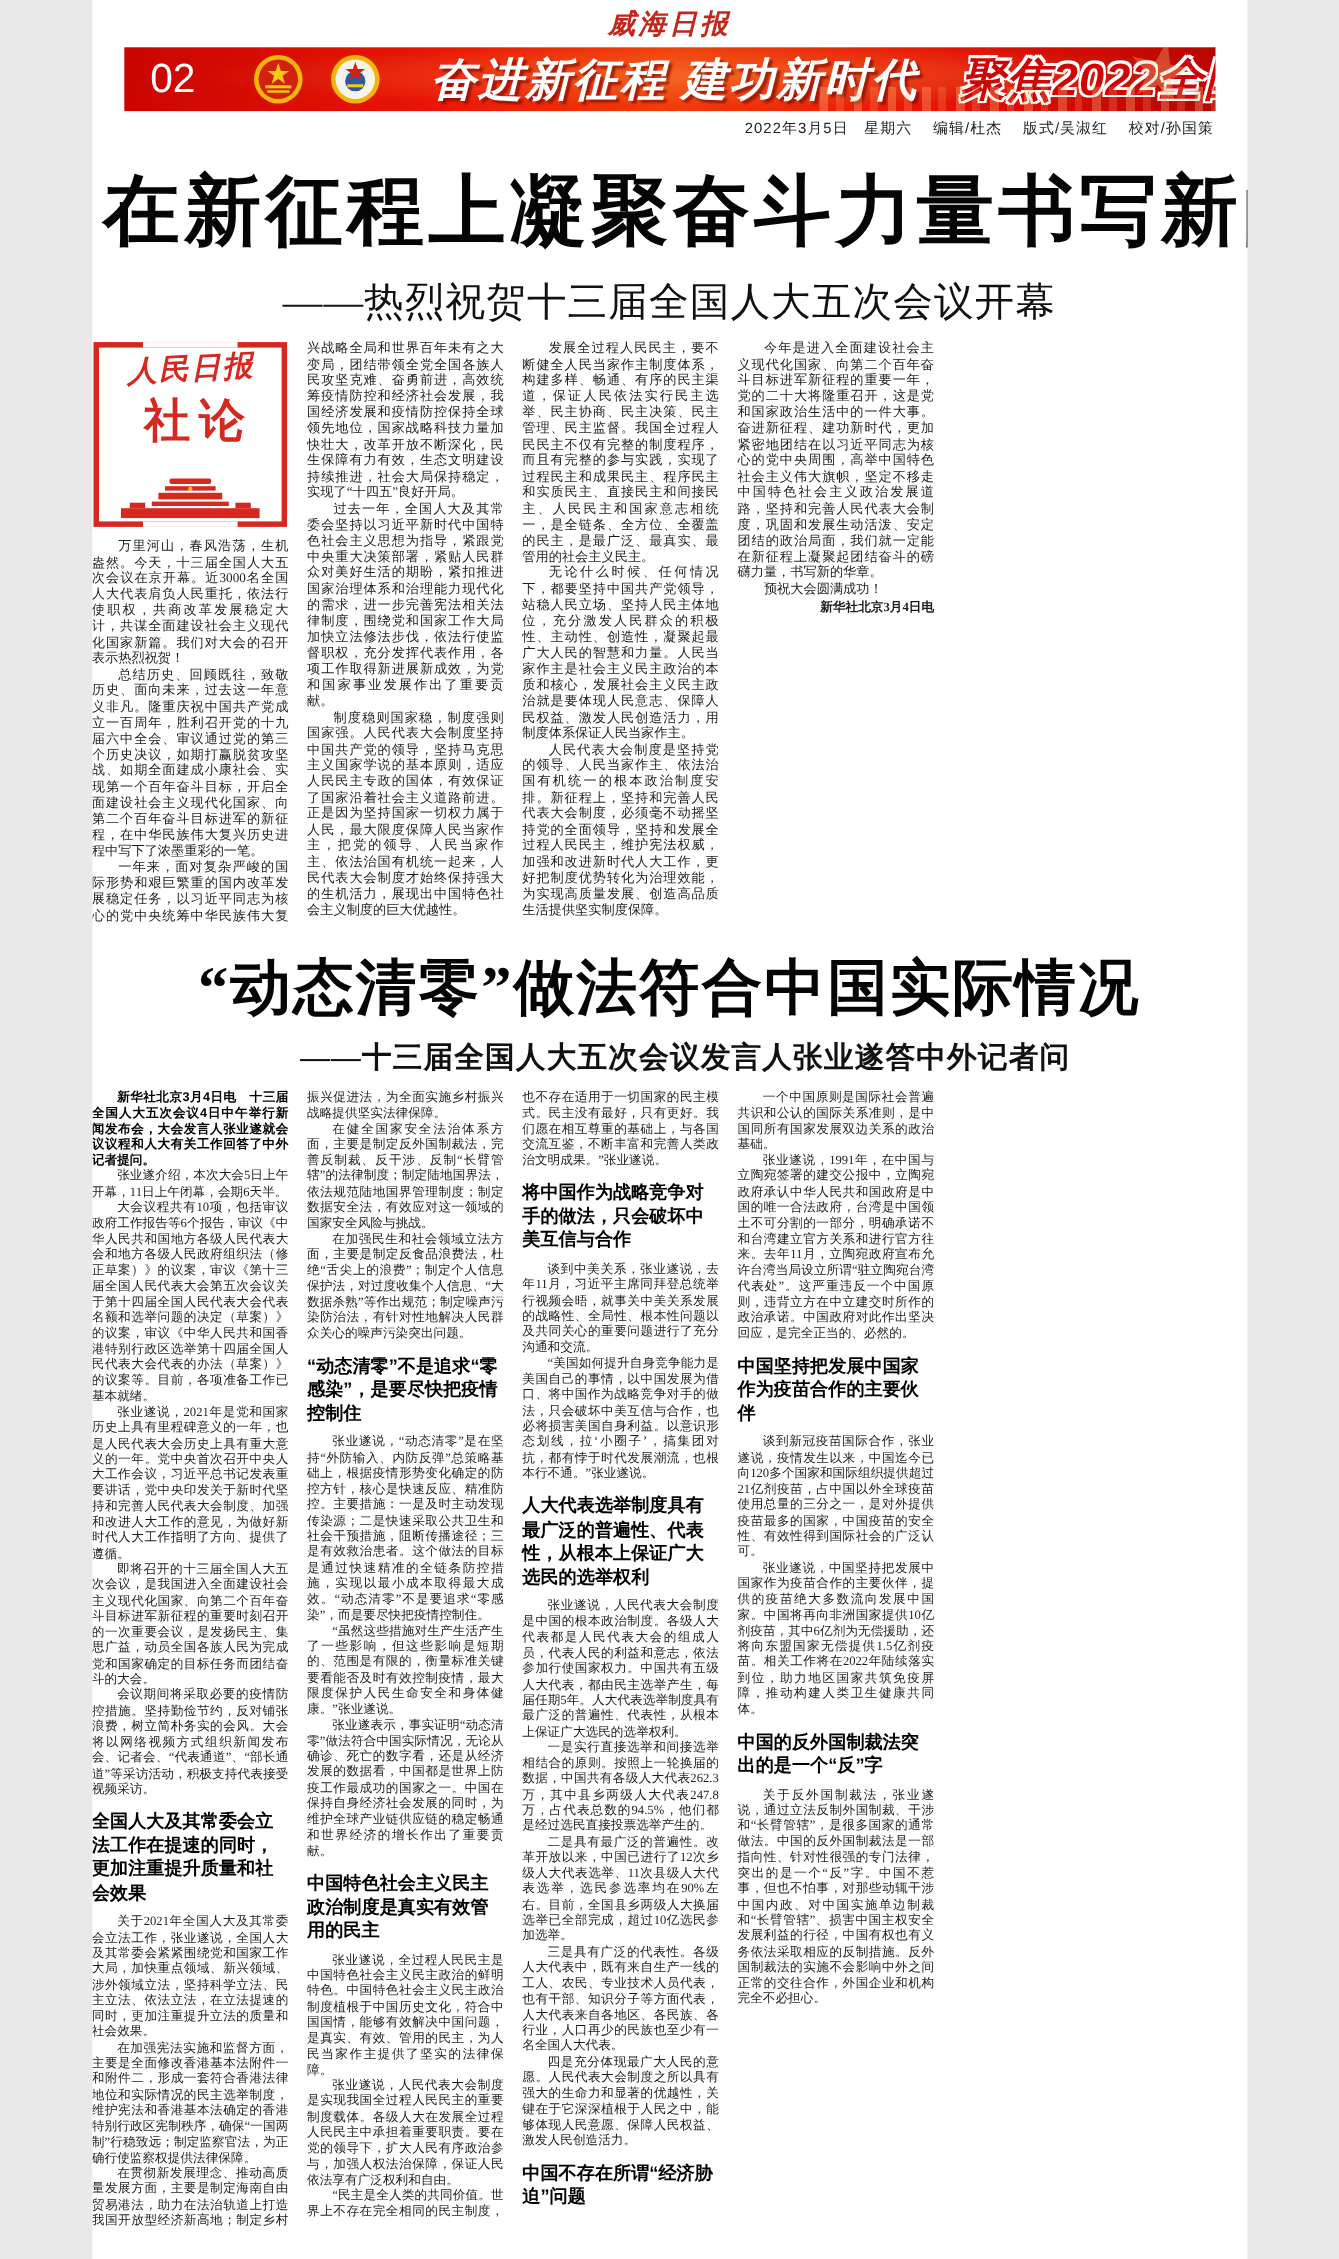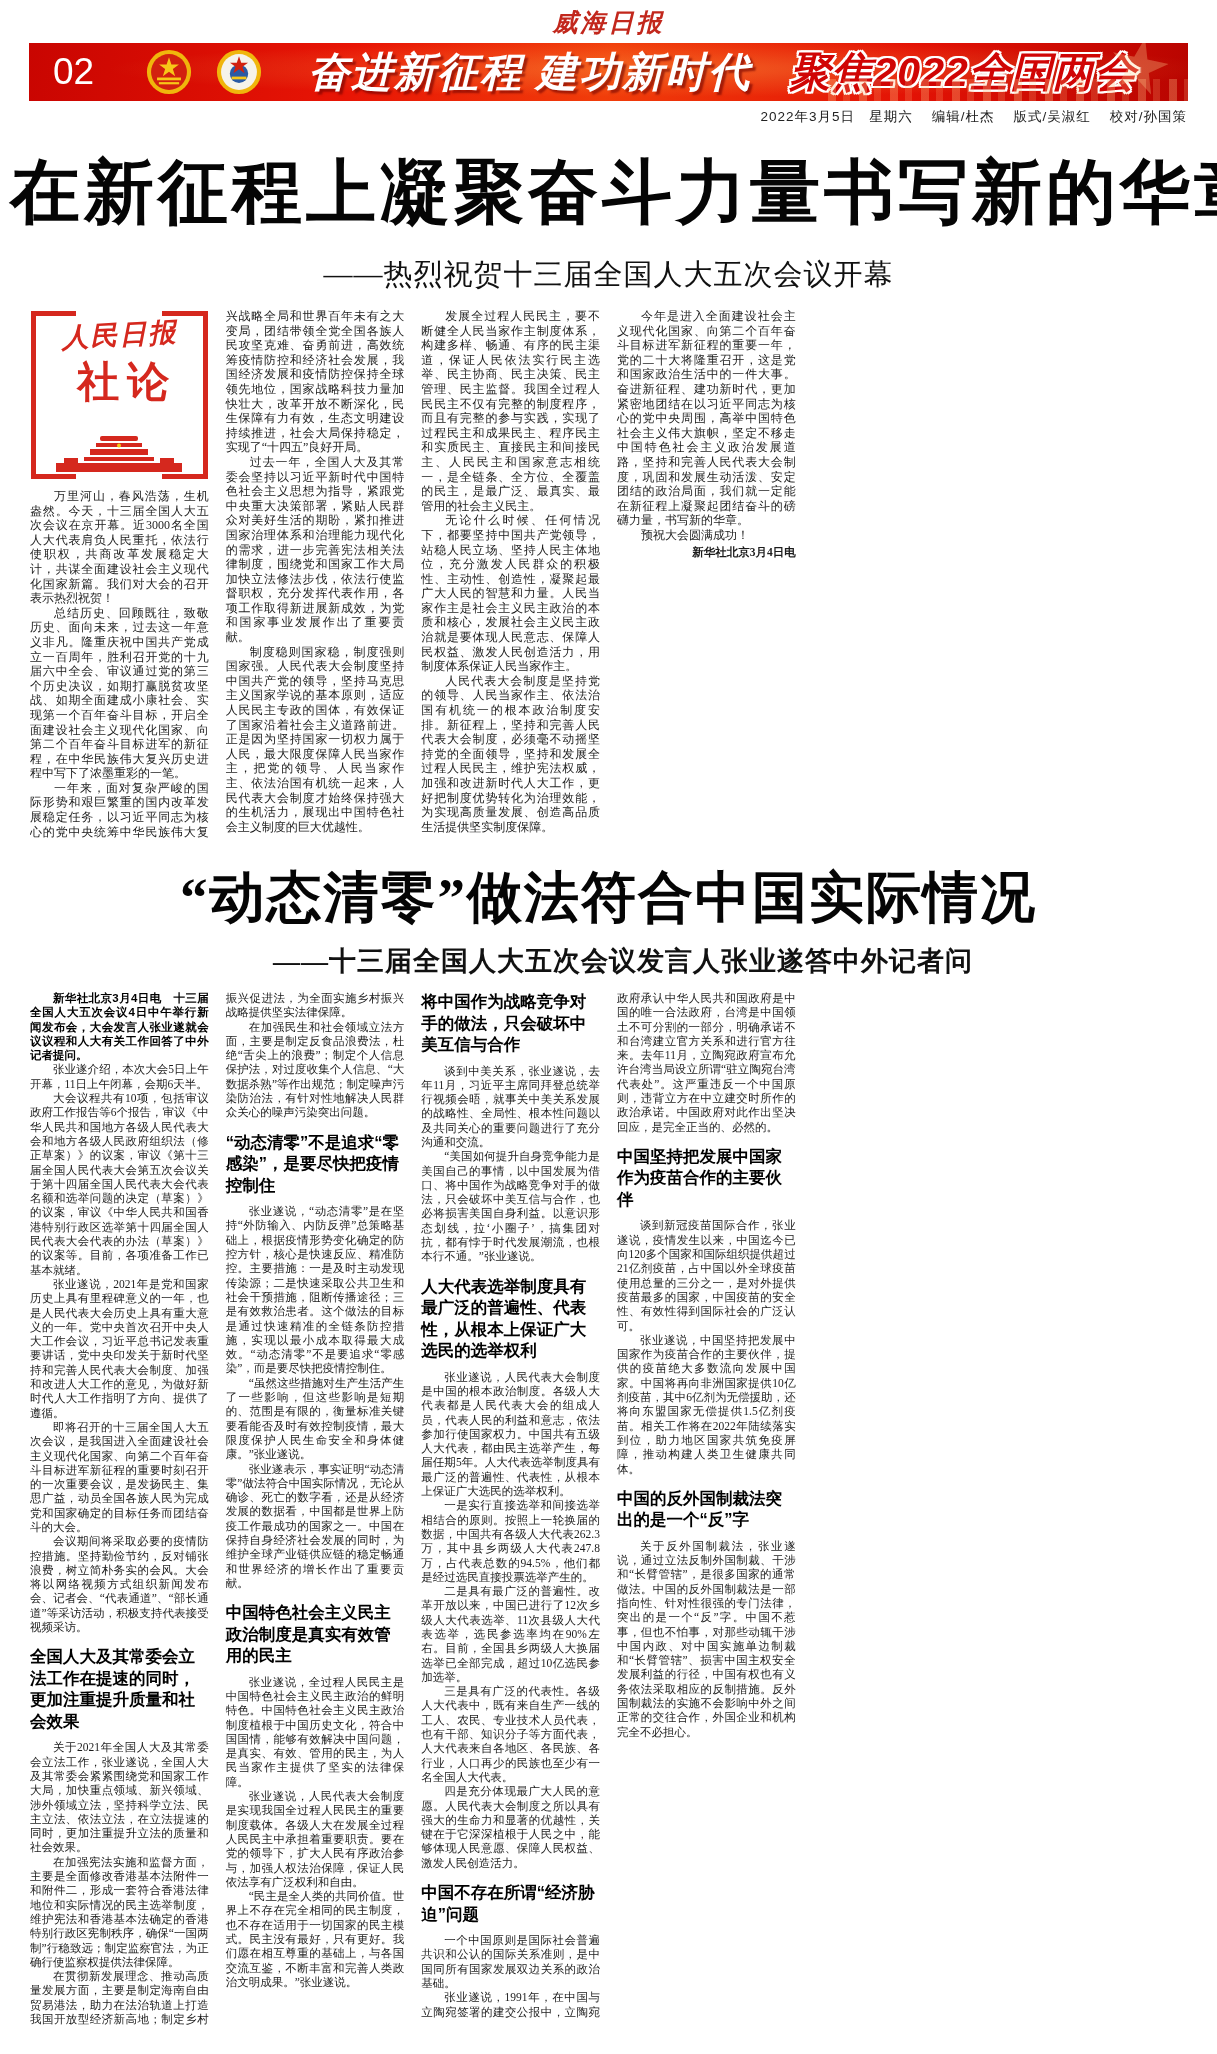--- a/index.html
+++ b/index.html
@@ -1,16 +1,16 @@
 <!DOCTYPE html>
 <html><head>
 <meta charset="utf-8">
 <style>
   html,body{margin:0;padding:0;background:#e9e9e9;}
-  .page{position:relative;width:1217px;height:2054px;margin:0 auto;background:#ffffff;overflow:hidden;
+  .page{position:relative;width:1050px;height:2054px;margin:0 auto;background:#ffffff;overflow:hidden;
         font-family:"Liberation Serif","DejaVu Serif",serif;}
 
   
   .masthead{padding-top:7px;text-align:center;font-size:25px;line-height:32px;font-weight:bold;
             font-style:italic;color:#c2271c;letter-spacing:3px;font-family:"Liberation Serif",serif;}
 
   
   .banner{position:relative;margin:4px 29px 0;height:58px;
           background:linear-gradient(100deg,#c90501 0%,#e81505 28%,#f13d0a 50%,#e31205 76%,#b80400 100%);
           display:flex;align-items:center;overflow:hidden;gap:20px;}
@@ -33,21 +33,21 @@
           letter-spacing:1px;white-space:nowrap;font-family:"Liberation Sans","DejaVu Sans",sans-serif;
           text-shadow:2px 0 #fff,-2px 0 #fff,0 2px #fff,0 -2px #fff,2px 2px #fff,-2px -2px #fff,2px -2px #fff,-2px 2px #fff;}
 
   
   .dateline{margin:7px 30px 0;text-align:right;font-size:13.5px;line-height:17px;color:#222;
             letter-spacing:1px;white-space:pre;font-family:"Liberation Sans","DejaVu Sans",sans-serif;}
 
   
   .a1-headline{margin:22px 10px 0;text-align:center;font-size:70px;line-height:92px;font-weight:900;
                letter-spacing:4px;color:#050505;white-space:nowrap;}
-  .a1-subtitle{margin:16px 0 0;text-align:center;font-size:29px;line-height:38px;font-weight:400;color:#111;
+  .a1-subtitle{margin:16px 0 0;text-align:center;font-size:36px;line-height:38px;font-weight:400;color:#111;
                letter-spacing:1px;}
   .a1-body{margin:16px auto 0;width:1157px;height:542px;column-count:6;column-gap:17px;column-fill:auto;
            overflow:hidden;}
   .a1-body .body-p{font-size:12px;line-height:14.6px;}
 
   
   .editorial-logo{position:relative;height:158px;border:5px solid #d5281e;margin:2px 1px 10px;
                   break-inside:avoid;background:#fff;}
   .logo-gap{position:absolute;left:50%;transform:translateX(-50%);width:86px;height:5px;background:#fff;}
   .logo-gap.top{top:-5px;}
@@ -162,20 +162,21 @@
     <p class="lead-p">新华社北京3月4日电　十三届全国人大五次会议4日中午举行新闻发布会，大会发言人张业遂就会议议程和人大有关工作回答了中外记者提问。</p>
         <p class="body-p">张业遂介绍，本次大会5日上午开幕，11日上午闭幕，会期6天半。</p>
         <p class="body-p">大会议程共有10项，包括审议政府工作报告等6个报告，审议《中华人民共和国地方各级人民代表大会和地方各级人民政府组织法（修正草案）》的议案，审议《第十三届全国人民代表大会第五次会议关于第十四届全国人民代表大会代表名额和选举问题的决定（草案）》的议案，审议《中华人民共和国香港特别行政区选举第十四届全国人民代表大会代表的办法（草案）》的议案等。目前，各项准备工作已基本就绪。</p>
         <p class="body-p">张业遂说，2021年是党和国家历史上具有里程碑意义的一年，也是人民代表大会历史上具有重大意义的一年。党中央首次召开中央人大工作会议，习近平总书记发表重要讲话，党中央印发关于新时代坚持和完善人民代表大会制度、加强和改进人大工作的意见，为做好新时代人大工作指明了方向、提供了遵循。</p>
         <p class="body-p">即将召开的十三届全国人大五次会议，是我国进入全面建设社会主义现代化国家、向第二个百年奋斗目标进军新征程的重要时刻召开的一次重要会议，是发扬民主、集思广益，动员全国各族人民为完成党和国家确定的目标任务而团结奋斗的大会。</p>
         <p class="body-p">会议期间将采取必要的疫情防控措施。坚持勤俭节约，反对铺张浪费，树立简朴务实的会风。大会将以网络视频方式组织新闻发布会、记者会、“代表通道”、“部长通道”等采访活动，积极支持代表接受视频采访。</p>
         <h3 class="sub-head">全国人大及其常委会立法工作在提速的同时，更加注重提升质量和社会效果</h3>
         <p class="body-p">关于2021年全国人大及其常委会立法工作，张业遂说，全国人大及其常委会紧紧围绕党和国家工作大局，加快重点领域、新兴领域、涉外领域立法，坚持科学立法、民主立法、依法立法，在立法提速的同时，更加注重提升立法的质量和社会效果。</p>
         <p class="body-p">在加强宪法实施和监督方面，主要是全面修改香港基本法附件一和附件二，形成一套符合香港法律地位和实际情况的民主选举制度，维护宪法和香港基本法确定的香港特别行政区宪制秩序，确保“一国两制”行稳致远；制定监察官法，为正确行使监察权提供法律保障。</p>
         <p class="body-p">在贯彻新发展理念、推动高质量发展方面，主要是制定海南自由贸易港法，助力在法治轨道上打造我国开放型经济新高地；制定乡村振兴促进法，为全面实施乡村振兴战略提供坚实法律保障。</p>
+        <p class="body-p">在健全国家安全法治体系方面，主要是制定反外国制裁法，完善反制裁、反干涉、反制“长臂管辖”的法律制度；制定陆地国界法，依法规范陆地国界管理制度；制定数据安全法，有效应对这一领域的国家安全风险与挑战。</p>
         <p class="body-p">在加强民生和社会领域立法方面，主要是制定反食品浪费法，杜绝“舌尖上的浪费”；制定个人信息保护法，对过度收集个人信息、“大数据杀熟”等作出规范；制定噪声污染防治法，有针对性地解决人民群众关心的噪声污染突出问题。</p>
         <h3 class="sub-head">“动态清零”不是追求“零感染”，是要尽快把疫情控制住</h3>
         <p class="body-p">张业遂说，“动态清零”是在坚持“外防输入、内防反弹”总策略基础上，根据疫情形势变化确定的防控方针，核心是快速反应、精准防控。主要措施：一是及时主动发现传染源；二是快速采取公共卫生和社会干预措施，阻断传播途径；三是有效救治患者。这个做法的目标是通过快速精准的全链条防控措施，实现以最小成本取得最大成效。“动态清零”不是要追求“零感染”，而是要尽快把疫情控制住。</p>
         <p class="body-p">“虽然这些措施对生产生活产生了一些影响，但这些影响是短期的、范围是有限的，衡量标准关键要看能否及时有效控制疫情，最大限度保护人民生命安全和身体健康。”张业遂说。</p>
         <p class="body-p">张业遂表示，事实证明“动态清零”做法符合中国实际情况，无论从确诊、死亡的数字看，还是从经济发展的数据看，中国都是世界上防疫工作最成功的国家之一。中国在保持自身经济社会发展的同时，为维护全球产业链供应链的稳定畅通和世界经济的增长作出了重要贡献。</p>
         <h3 class="sub-head">中国特色社会主义民主政治制度是真实有效管用的民主</h3>
         <p class="body-p">张业遂说，全过程人民民主是中国特色社会主义民主政治的鲜明特色。中国特色社会主义民主政治制度植根于中国历史文化，符合中国国情，能够有效解决中国问题，是真实、有效、管用的民主，为人民当家作主提供了坚实的法律保障。</p>
         <p class="body-p">张业遂说，人民代表大会制度是实现我国全过程人民民主的重要制度载体。各级人大在发展全过程人民民主中承担着重要职责。要在党的领导下，扩大人民有序政治参与，加强人权法治保障，保证人民依法享有广泛权利和自由。</p>
         <p class="body-p">“民主是全人类的共同价值。世界上不存在完全相同的民主制度，也不存在适用于一切国家的民主模式。民主没有最好，只有更好。我们愿在相互尊重的基础上，与各国交流互鉴，不断丰富和完善人类政治文明成果。”张业遂说。</p>
         <h3 class="sub-head">将中国作为战略竞争对手的做法，只会破坏中美互信与合作</h3>

